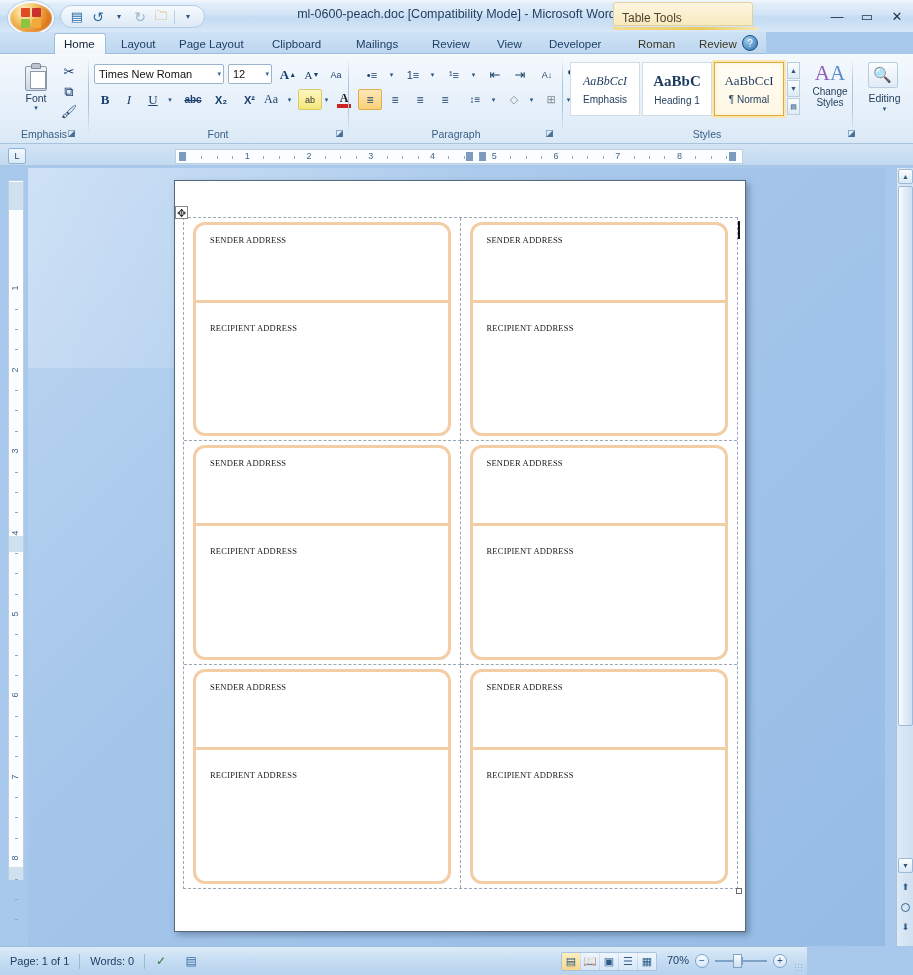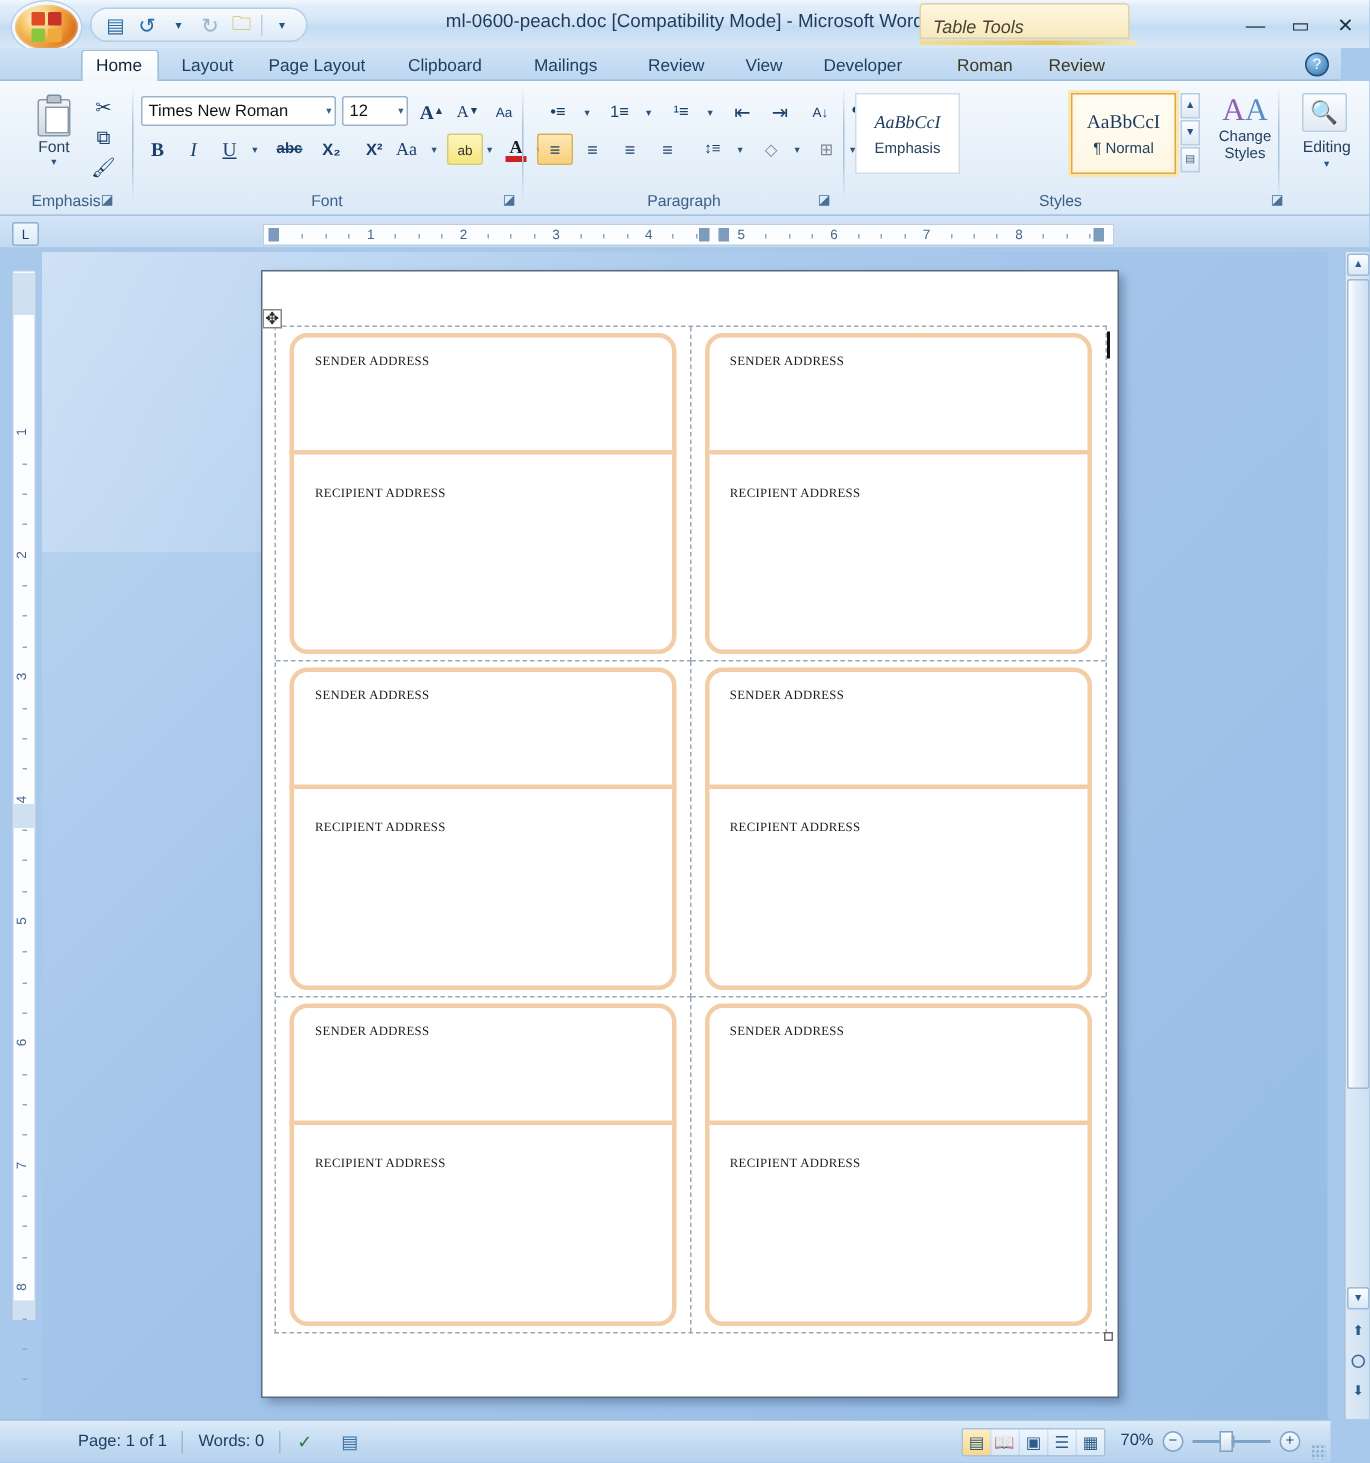--- a/index.html
+++ b/index.html
@@ -46,33 +46,33 @@
   .win-title {
     position: absolute; left: 0; top: 7px; width: 913px; text-align: center;
     font-size: 12.5px; color: #1f3b5c; pointer-events:none;
   }
   .ctx-tab-title {
     position: absolute; left: 613px; top: 2px; width: 140px; height: 24px;
     background: linear-gradient(180deg,#fdf6e0,#f8e9bd);
     border: 1px solid #d9c municipal; border-radius: 3px 3px 0 0;
   }
   .ctx-label {
-    position:absolute; left: 622px; top: 11px; font-size: 12px; color:#4a4330;font-style:italic;
+    position:absolute; left: 622px; top: 11px; font-size: 12px; color:#4a4330;
   }
   .ctx-underline {
     position:absolute; left: 613px; top: 27px; width: 145px; height: 3px;
     background: linear-gradient(90deg,#f6dd8e,#e9c85a 60%, #f6e7ae);
   }
   .win-ctrls { position:absolute; right: 6px; top: 8px; display:flex; gap:10px; align-items:center;}
   .wc { width:20px; height:16px; display:flex; align-items:center; justify-content:center;
         color:#234; font-size:13px; cursor:pointer; }
 
   
   .tabrow {
-    position:absolute; left:0; top:32px; width:894px; height:22px;
+    position:absolute; left:0; top:32px; width:766px; height:22px;
     background: linear-gradient(180deg,#cfe2f5,#bcd6ef);
     border-bottom:1px solid #9fbfdd;
   }
   .tab {
     position:absolute; top:2px; height:20px; padding:0 9px; line-height:20px;
     font-size:11.5px; color:#1d3f66; cursor:pointer; border-radius:3px 3px 0 0;
   }
   .tab.active {
     background: linear-gradient(180deg,#ffffff,#f2f7fc);
     border:1px solid #9fbfdd; border-bottom:none; color:#123; top:1px; height:21px; line-height:20px;
@@ -208,23 +208,23 @@
     font-size:7px; text-align:center; line-height:14px; color:#2d5b88; cursor:pointer;}
   .vs-thumb { position:absolute; left:1px; top:18px; width:15px; height:540px;
     background:linear-gradient(90deg,#fdfeff,#e3eefa 40%, #cfe0f1); border:1px solid #9dbad6;
     border-radius:2px; cursor:grab; }
   .vs-nav { position:absolute; left:2px; width:13px; height:15px; font-size:9px;
     text-align:center; line-height:14px; color:#2d5b88; cursor:pointer; }
   .browse-circ { position:absolute; left:4px; width:9px; height:9px; border:1.5px solid #3a6896;
     border-radius:50%; cursor:pointer; }
 
   
-  .statusbar { position:absolute; left:0; top:946px; width:887px; height:29px;
+  .statusbar { position:absolute; left:0; top:946px; width:807px; height:29px;
     background: linear-gradient(180deg,#dcebf8 0%, #c5dcf2 50%, #b6d2ee 100%);
-    border-top:1px solid #9dbcd9; display:flex; align-items:center;padding-left:42px; }
+    border-top:1px solid #9dbcd9; display:flex; align-items:center; }
   .sb-item { font-size:11px; color:#1c3f66; padding:0 10px; cursor:pointer; white-space:nowrap; }
   .sb-sep { width:1px; height:15px; background:#9cbad7; }
   .sb-ico { width:20px; height:18px; display:flex; align-items:center; justify-content:center;
     font-size:12px; cursor:pointer; }
   .views { position:absolute; right:150px; top:5px; display:flex; gap:1px;
     border:1px solid #a9c4dc; border-radius:2px; overflow:hidden; }
   .view-btn { width:18px; height:17px; display:flex; align-items:center; justify-content:center;
     font-size:11px; background:linear-gradient(180deg,#eff6fd,#d7e7f6); cursor:pointer; color:#2c5c8a;}
   .view-btn.on { background:linear-gradient(180deg,#fdeec2,#f6d88a); }
   .zoom-pct { position:absolute; right:118px; top:7px; font-size:11px; color:#1c3f66; cursor:pointer; }
@@ -433,20 +433,24 @@
 
       <div class="group-label">Paragraph</div>
       <div class="dlg-launcher" style="left:192px;">◪</div>
     </div>
     <div class="group-sep" style="left:562px;"></div>
 
     <div class="group" style="left:566px;width:282px;">
       <div class="stylebox" style="left:4px;">
         <div class="sb-prev" style="font-style:italic;font-size:12px;">AaBbCcI</div>
         <div class="sb-name">Emphasis</div>
+      </div>
+      <div class="stylebox" style="left:76px;">
+        <div class="sb-prev" style="font-weight:bold;font-size:15px;">AaBbC</div>
+        <div class="sb-name">Heading 1</div>
       </div>
       <div class="stylebox sel" style="left:148px;">
         <div class="sb-prev" style="font-size:13px;">AaBbCcI</div>
         <div class="sb-name">¶ Normal</div>
       </div>
 
       <div class="gal-nav" style="left:221px;top:6px;">▲</div>
       <div class="gal-nav" style="left:221px;top:24px;">▼</div>
       <div class="gal-nav" style="left:221px;top:42px;">▤</div>
 

